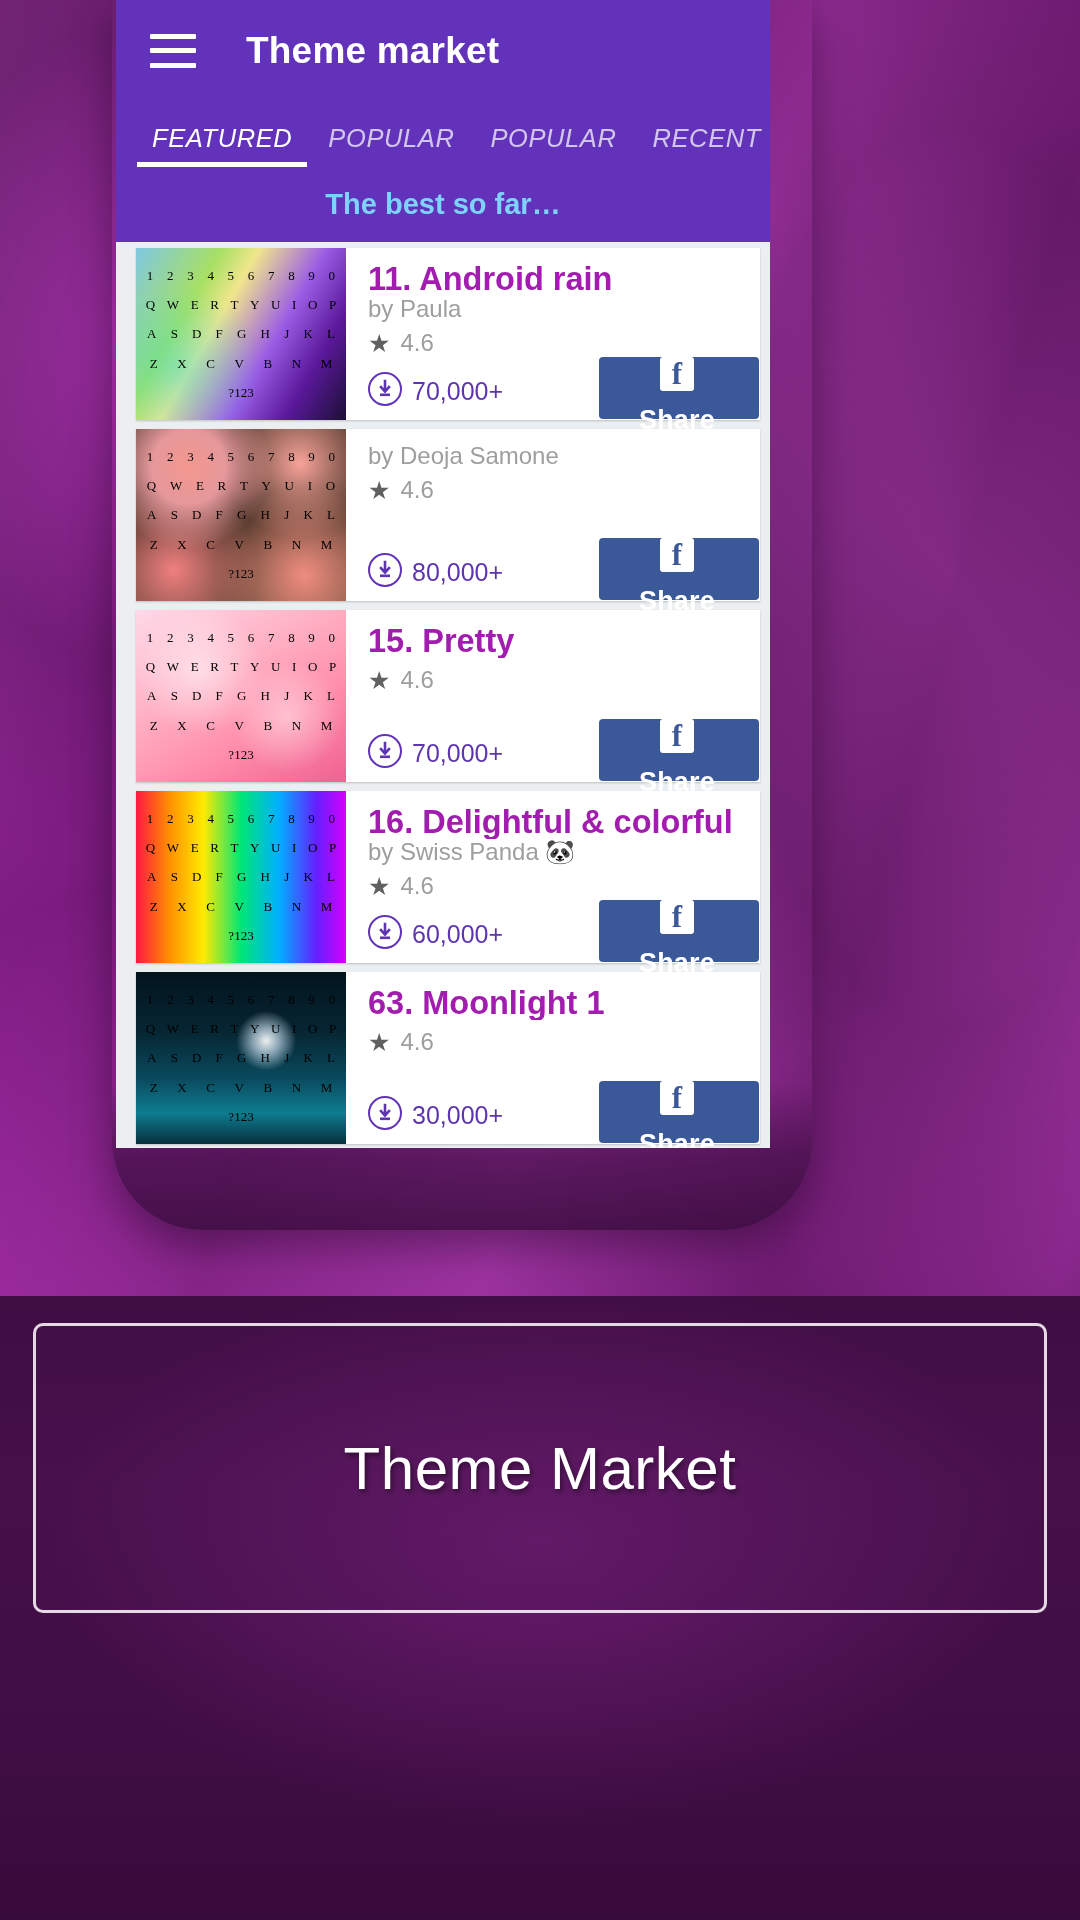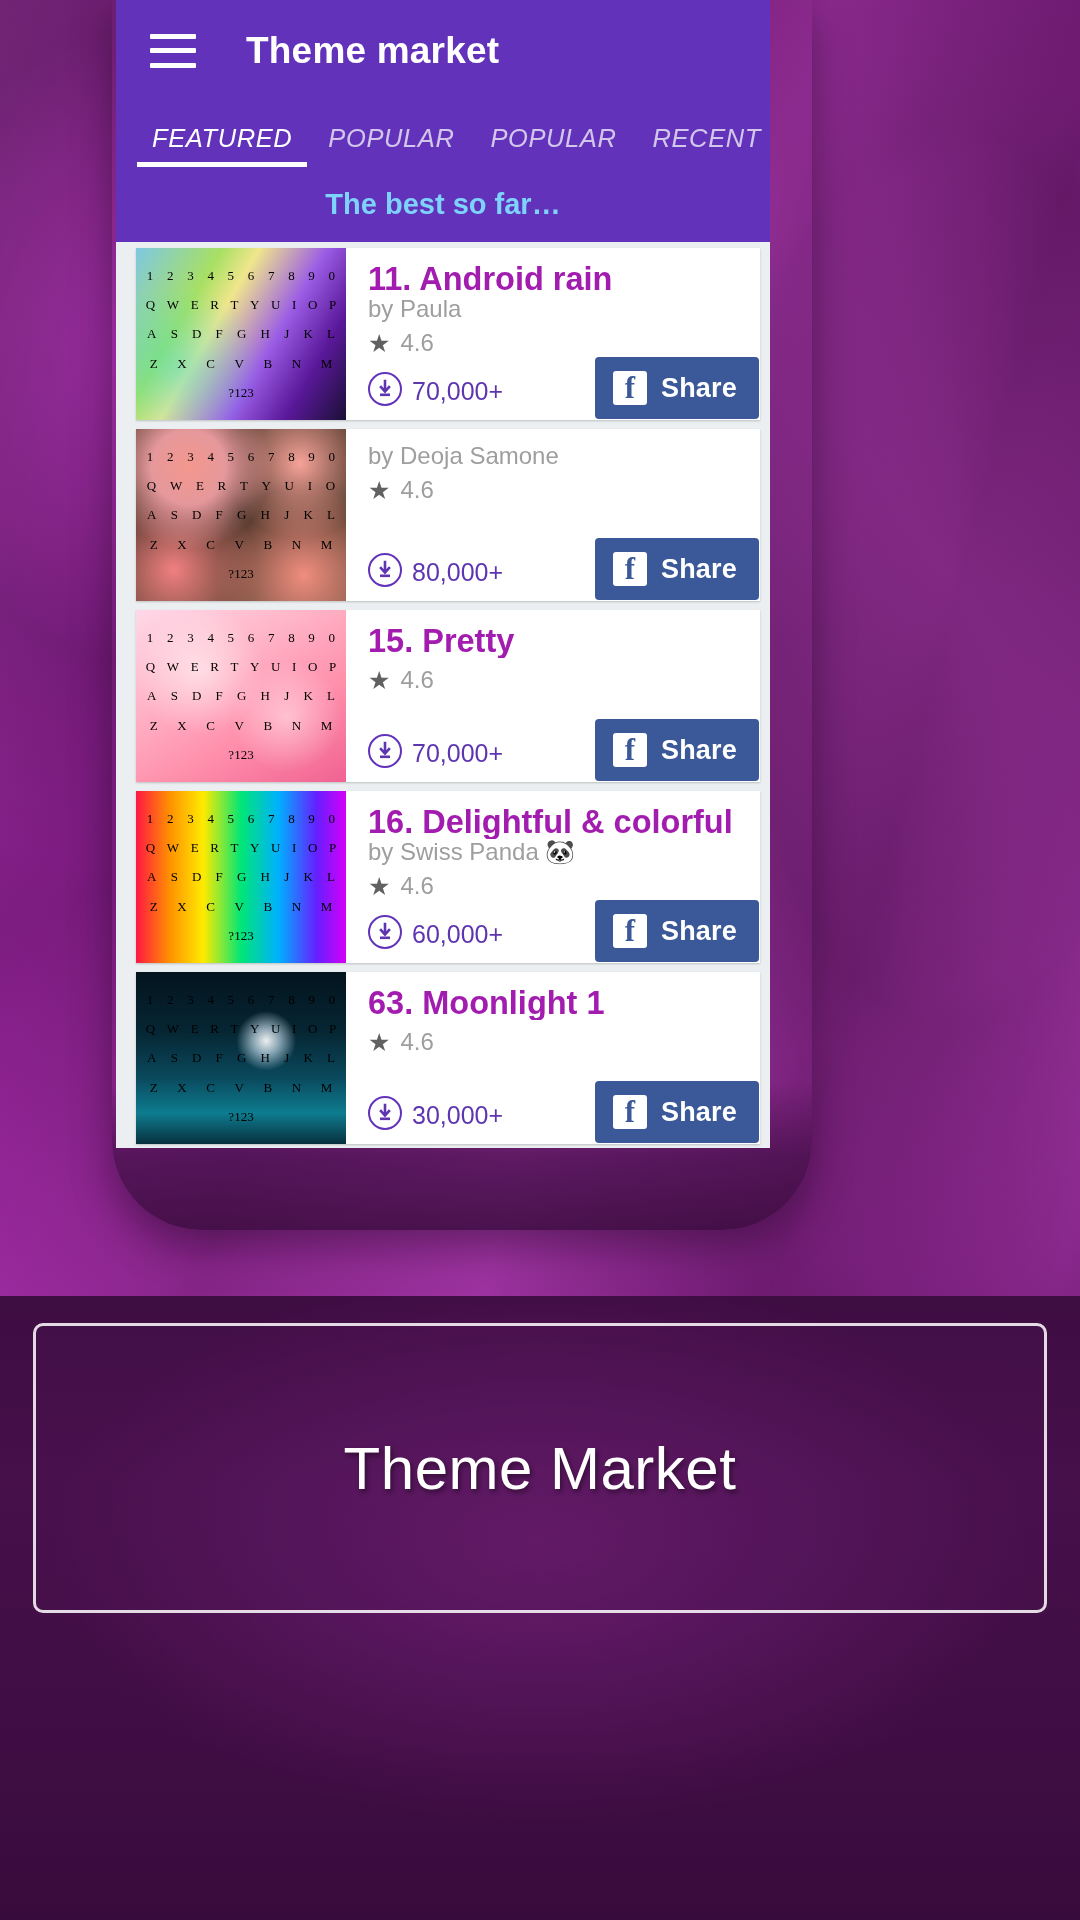--- a/index.html
+++ b/index.html
@@ -218,20 +218,21 @@
     position: absolute;
     right: 1px; bottom: 1px;
     height: 62px;
     min-width: 160px;
     background: #3b5998;
     border-radius: 4px;
     display: flex; align-items: center;
     gap: 14px;
     padding: 0 22px 0 18px;
     cursor: pointer;
+    flex-direction: column;
   }
   .fb-glyph {
     width: 34px; height: 34px;
     background: #ffffff;
     border-radius: 3px;
     position: relative;
     flex: 0 0 34px;
   }
   .fb-glyph::after {
     content: "f";

